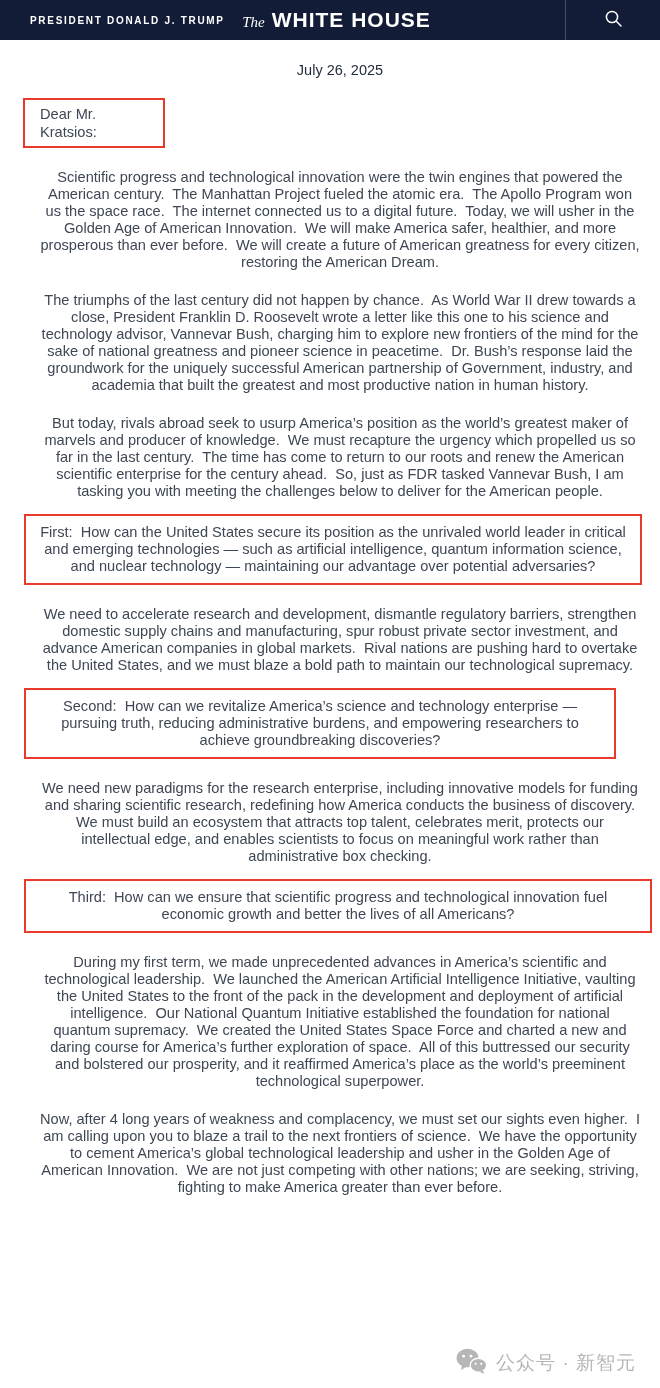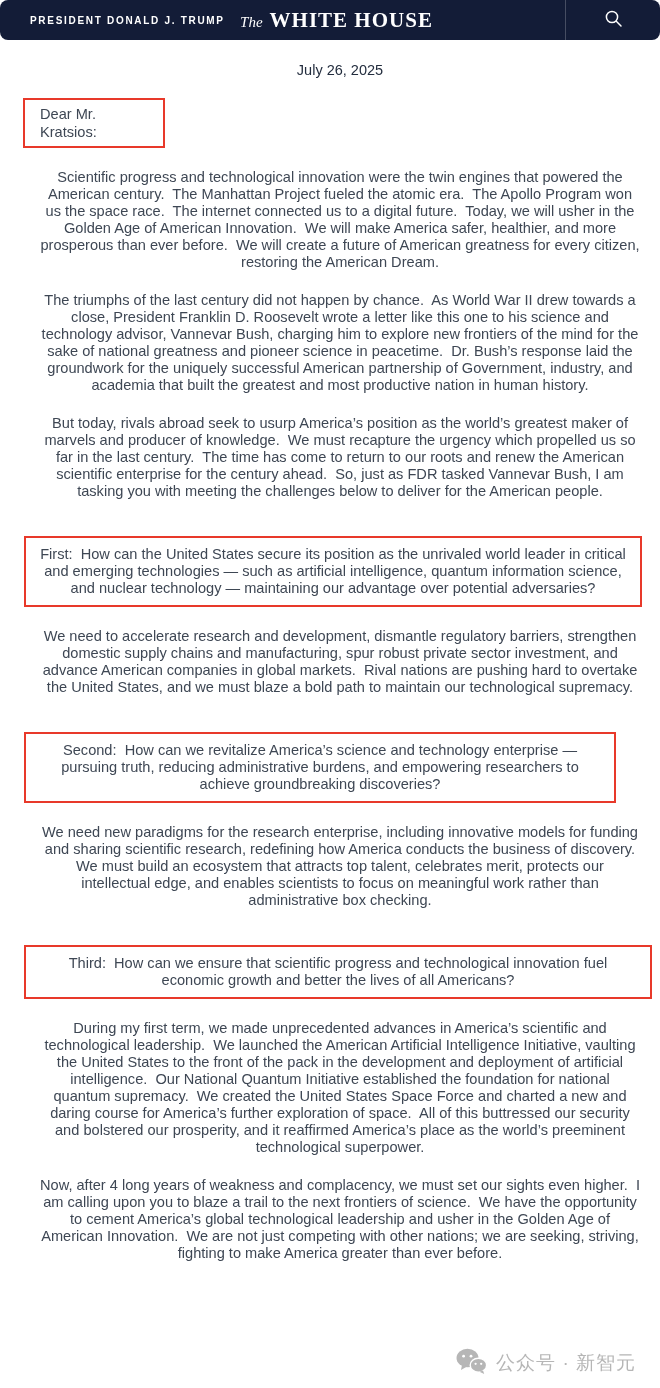--- a/index.html
+++ b/index.html
@@ -1,44 +1,44 @@
 <!DOCTYPE html>
 <html><head>
 <meta charset="utf-8">
 <style>
   * { margin:0; padding:0; box-sizing:content-box; }
   html,body { width:660px; height:1388px; background:#ffffff; overflow:hidden;
     font-family:"Liberation Sans", sans-serif; }
 
   
-  .header { position:relative; height:40px; background:#131c37;border-radius:8px; }
+  .header { position:relative; height:40px; background:#131c37; }
   .eyebrow { position:absolute; left:30px; top:50%; transform:translateY(-50%);
     color:#ffffff; font-size:10px; font-weight:bold; letter-spacing:1.7px; cursor:pointer; }
   .logo { position:absolute; left:50%; top:50%; transform:translate(-50%,-50%);
     color:#ffffff; white-space:nowrap; display:flex; align-items:baseline; cursor:pointer; }
   .logo .the { font-family:"Liberation Serif", serif; font-style:italic; font-size:15px; margin-right:7px;margin-left:13px; }
-  .logo .main { font-family:Liberation Serif, serif; font-weight:bold; font-size:21px;
+  .logo .main { font-family:Liberation Sans, sans-serif; font-weight:bold; font-size:21px;
     letter-spacing:1px; }
   .search-area { position:absolute; right:0; top:0; height:100%; width:94px;
     border-left:1px solid rgba(255,255,255,0.22); display:flex; align-items:center; justify-content:center;
     cursor:pointer; }
 
   
   .letter { position:relative; padding:14px 20px 0 40px; }
   .date { text-align:center; font-size:14.5px; color:#232d3e; margin:8px 0 0; }
 
   .salutation-wrap { margin-top:20px; }
   .salutation-box { display:inline-block; border:2px solid #e8392a; box-sizing:border-box;
     width:142px; padding:5px 10px 5px 15px; margin-left:-17px; }
   .salutation-box span { font-size:14.6px; color:#3e4754; }
 
   .para { font-size:14.6px; line-height:17px; color:#3e4754; white-space:pre-wrap;
     margin-top:21px;text-align:center; }
   .boxed { border:2px solid #e8392a; box-sizing:border-box; padding:8px 14px;
-    margin-left:-16px; margin-top:36px; }
+    margin-left:-16px; margin-top:14px; }
   .boxed.w1 { width:618px; }
   .boxed.w2 { width:592px; }
   .boxed.w3 { width:628px; }
 
   
   .watermark { position:absolute; right:24px; bottom:10px; display:flex; align-items:center;
     gap:9px; color:#b6b6b6; }
   .watermark .wm-text { font-size:19px; letter-spacing:1px; }
 </style>
 </head>

